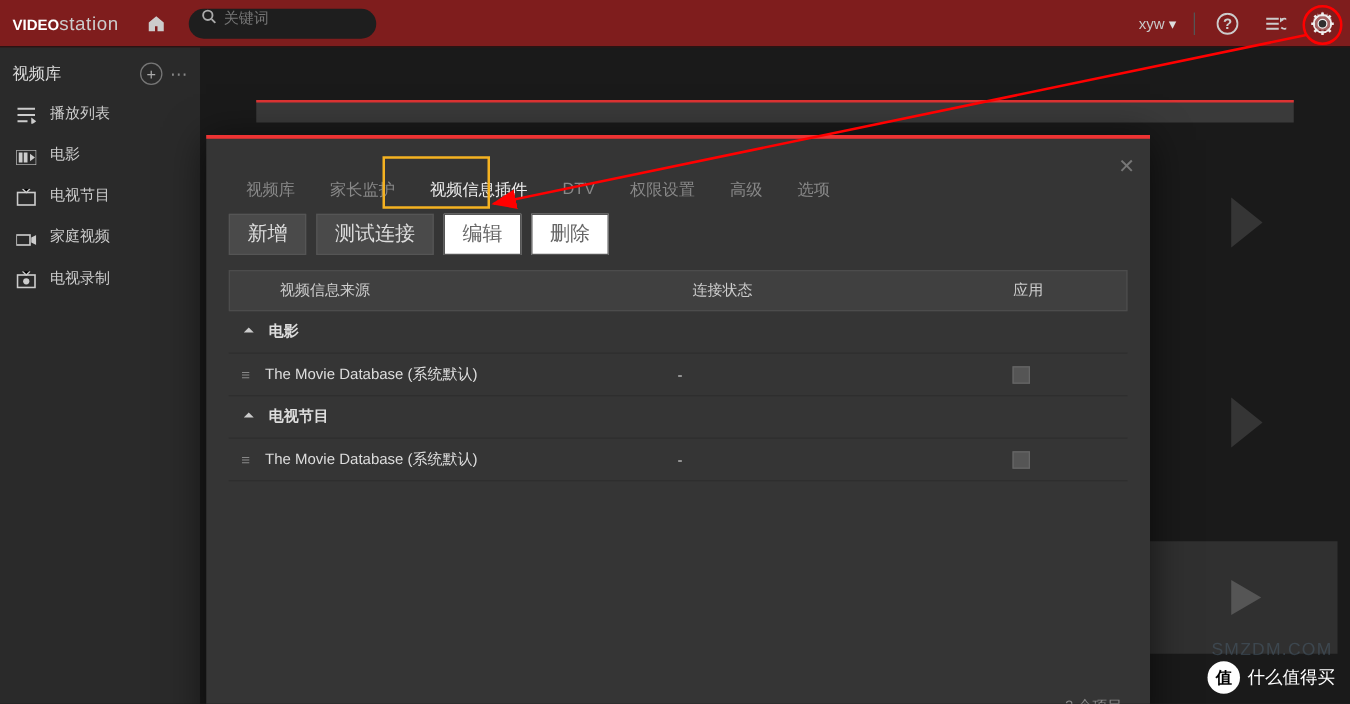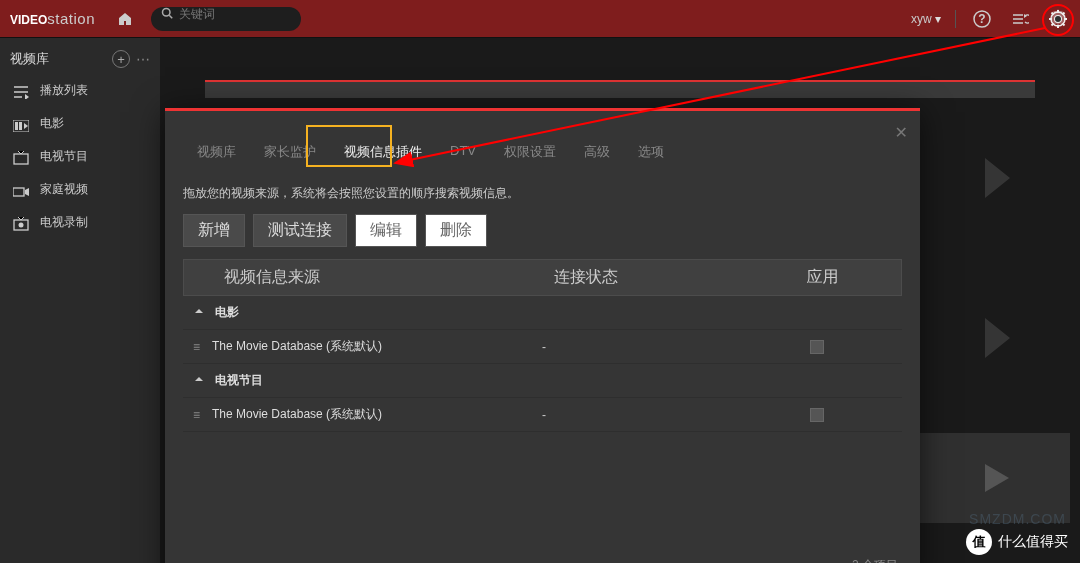--- a/index.html
+++ b/index.html
@@ -39,21 +39,21 @@
 .tab{padding:10px 14px;color:#888;cursor:pointer;font-size:13px}
 .tab.active{color:#eee}
 .tab-highlight{position:absolute;left:141px;top:14px;width:86px;height:42px;border:2px solid #f5b221;pointer-events:none;z-index:60}
 .desc{padding:14px 18px 12px;color:#ccc;font-size:12px}
 .btn-row{display:flex;gap:8px;padding:0 18px 12px}
 .btn{background:#4a4a4a;border:1px solid #555;padding:5px 14px;color:#ddd;cursor:pointer;font-size:16px}
 .btn.disabled{color:#666;background:#ffffff;cursor:default}
 
 .table{margin:0 18px}
 .thead{display:flex;background:#404040;border:1px solid #4c4c4c}
-.thead>div{padding:7px 10px;color:#ccc;font-size:16px}
+.thead>div{padding:7px 10px;color:#ccc;font-size:12px}
 .col-src{width:360px;padding-left:40px!important}
 .col-stat{width:200px}
 .col-app{flex:1;text-align:center}
 .group{display:flex;align-items:center;padding:8px 10px;gap:10px;border-bottom:1px solid #2e2e2e}
 .group .chev{cursor:pointer}
 .group .gl{font-weight:bold;color:#ddd}
 .row{display:flex;align-items:center;padding:8px 10px;border-bottom:1px solid #2e2e2e}
 .row .drag{color:#888;margin-right:12px;cursor:grab}
 .row .src{width:330px;color:#ddd}
 .row .stat{width:200px;color:#ccc}
@@ -202,21 +202,20 @@
       <div class="tabs">
         <div class="tab">视频库</div>
         <div class="tab">家长监护</div>
         <div class="tab active">视频信息插件</div>
         <div class="tab">DTV</div>
         <div class="tab">权限设置</div>
         <div class="tab">高级</div>
         <div class="tab">选项</div>
       </div>
       <div class="tab-highlight"></div>
-      <div class="desc">拖放您的视频来源，系统将会按照您设置的顺序搜索视频信息。</div>
       <div class="btn-row">
         <div class="btn">新增</div>
         <div class="btn">测试连接</div>
         <div class="btn disabled">编辑</div>
         <div class="btn disabled">删除</div>
       </div>
       <div class="table">
         <div class="thead">
           <div class="col-src">视频信息来源</div>
           <div class="col-stat">连接状态</div>

